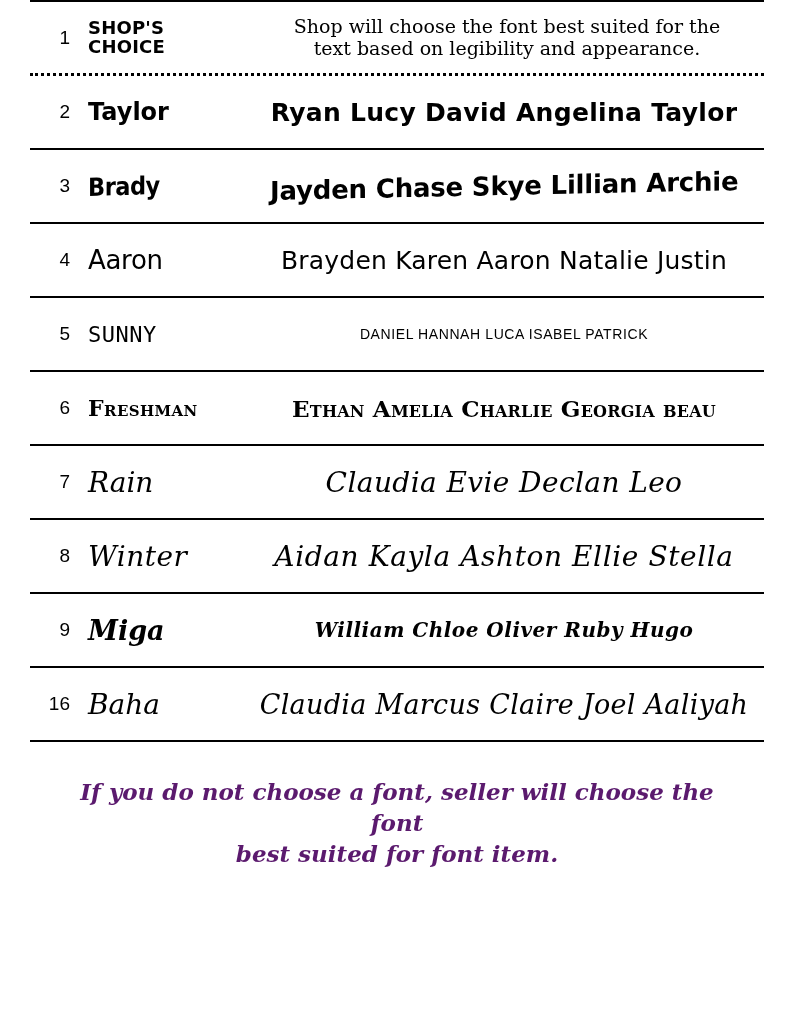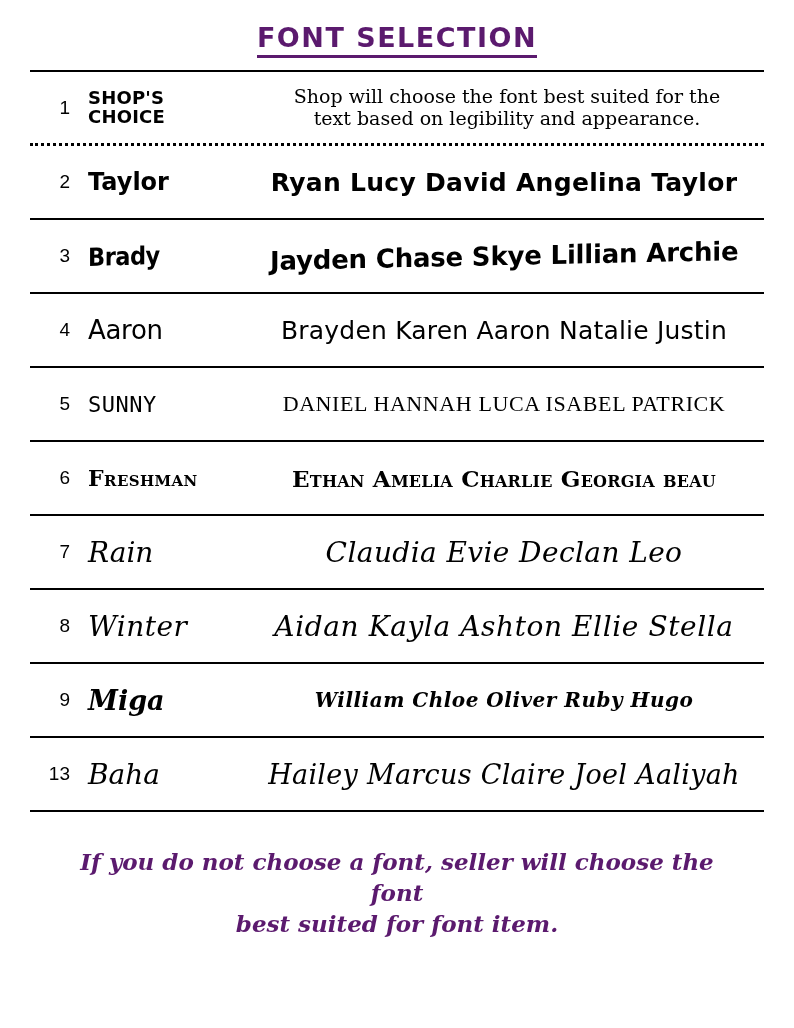--- a/index.html
+++ b/index.html
@@ -138,22 +138,22 @@
     letter-spacing: 0.2px;
   }
 
   
   .f5 {
     font-family: "DejaVu Sans Mono", monospace;
     font-size: 22px;
     letter-spacing: 0.5px;
   }
   .s5 {
-    font-family: Liberation Serif, serif;
-    font-size: 22px;
+    font-family: Liberation Sans, sans-serif;
+    font-size: 14px;
     letter-spacing: 0.6px;
     margin-top: 9px;
   }
 
   
   .f6 {
     font-family: "DejaVu Serif", serif;
     font-weight: bold;
     font-size: 22px;
     font-variant: small-caps;
@@ -234,23 +234,20 @@
     line-height: 1.35;
     padding: 34px 52px 0 52px;
   }
   .footer .line { display: block; }
 </style>
 </head>
 <body>
 
 <div class="page">
 
-  <div class="title-wrap">
-    <span class="title">FONT SELECTION</span>
-  </div>
 
   <div class="table">
 
     <div class="row dotted">
       <div class="num">1</div>
       <div class="fname f1">
         <div>SHOP'S</div>
         <div>CHOICE</div>
       </div>
       <div class="sample s1">
@@ -333,26 +330,26 @@
       <div class="num">9</div>
       <div class="fname">
         <span class="f9">Miga</span>
       </div>
       <div class="sample">
         <span class="s9">William Chloe Oliver Ruby Hugo</span>
       </div>
     </div>
 
     <div class="row">
-      <div class="num">13</div>
+      <div class="num">16</div>
       <div class="fname">
         <span class="f10">Baha</span>
       </div>
       <div class="sample">
-        <span class="s10">Hailey Marcus Claire Joel Aaliyah</span>
+        <span class="s10">Claudia Marcus Claire Joel Aaliyah</span>
       </div>
     </div>
 
   </div>
 
   <div class="footer">
     <span class="line">If you do not choose a font, seller will choose the font</span>
     <span class="line">best suited for font item.</span>
   </div>
 

